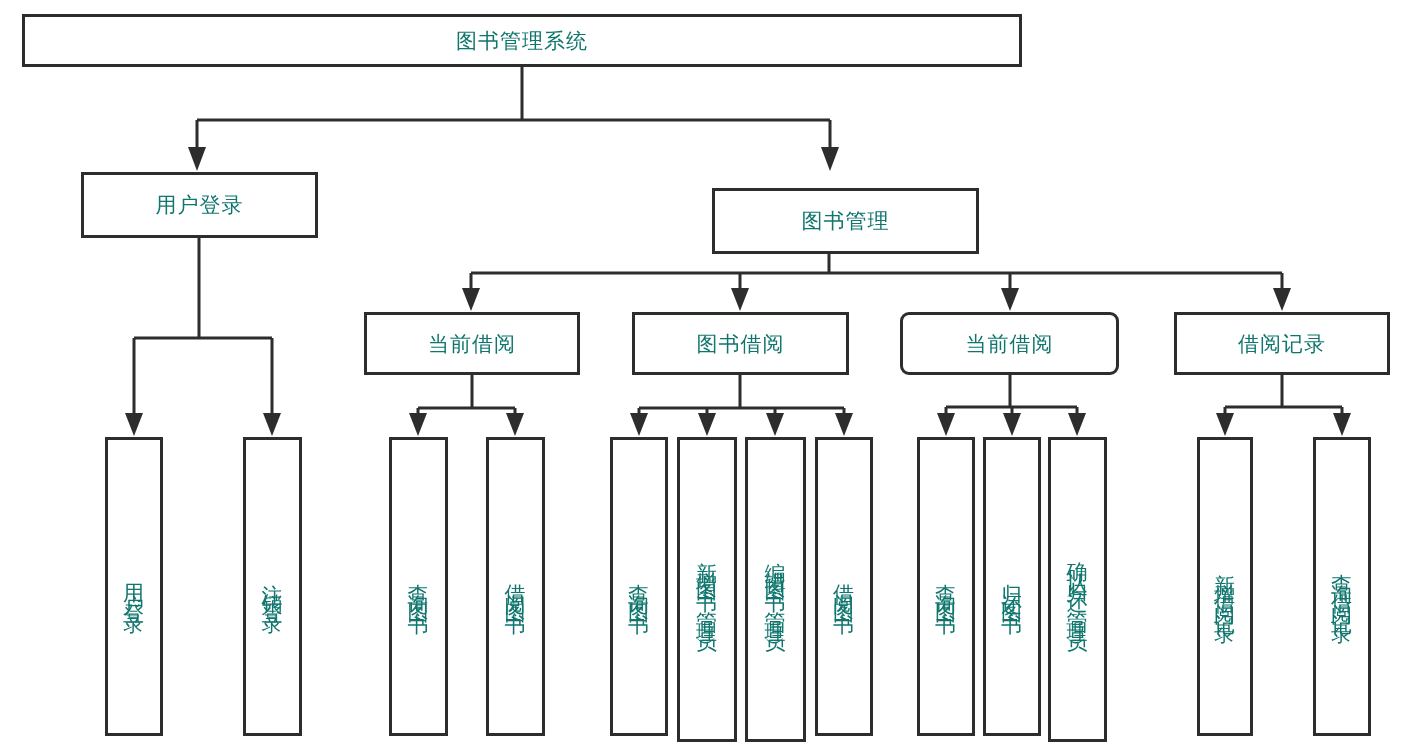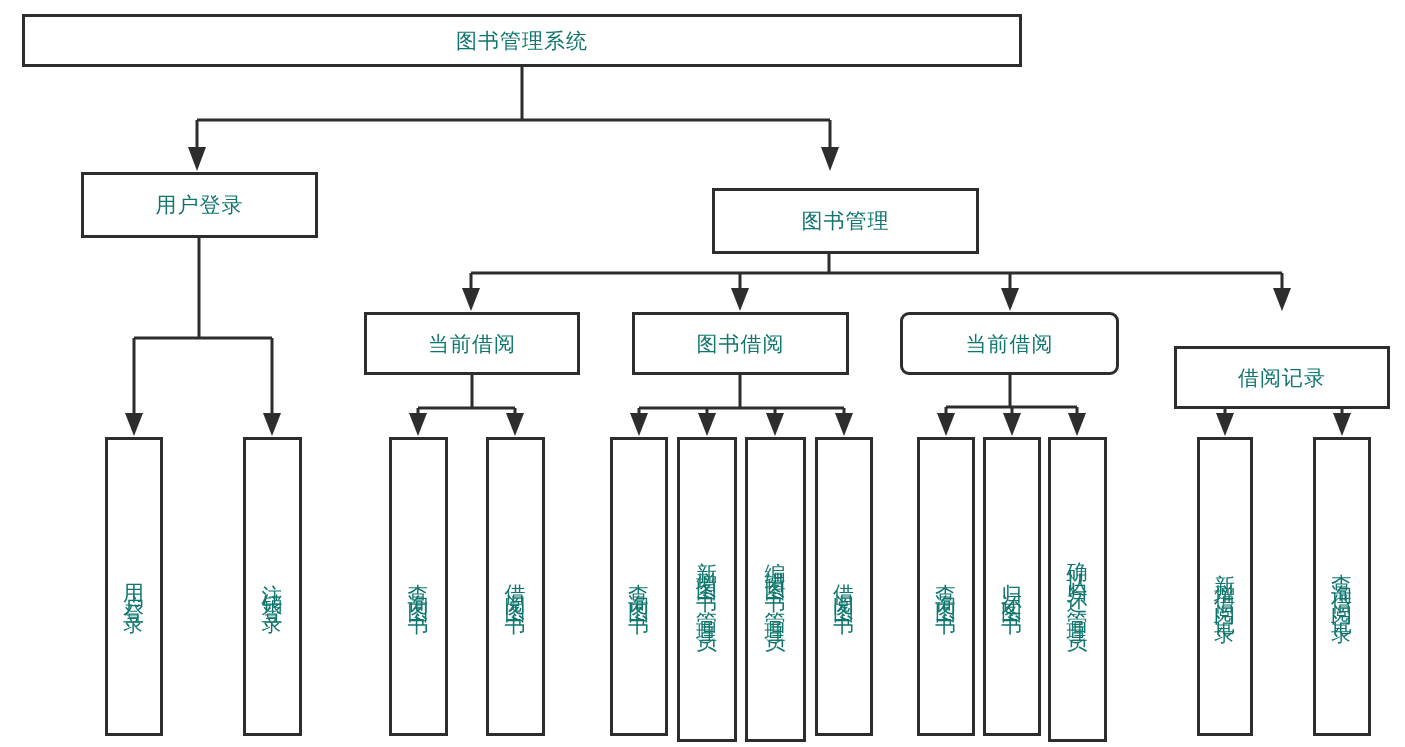--- a/index.html
+++ b/index.html
@@ -116,21 +116,21 @@
 
   <div class="box" style="left:364px; top:312px; width:216px; height:63px;">
     <span class="h-label">当前借阅</span>
   </div>
   <div class="box" style="left:632px; top:312px; width:217px; height:63px;">
     <span class="h-label">图书借阅</span>
   </div>
   <div class="box" style="left:900px; top:312px; width:219px; height:63px;border-radius:9px;">
     <span class="h-label">当前借阅</span>
   </div>
-  <div class="box" style="left:1174px; top:312px; width:216px; height:63px;margin-top:34px;">
+  <div class="box" style="left:1174px; top:312px; width:216px; height:63px;">
     <span class="h-label">借阅记录</span>
   </div>
 
   <div class="box" style="left:105px; top:437px; width:58px; height:299px;">
     <span class="v-label">用户登录</span>
   </div>
   <div class="box" style="left:243px; top:437px; width:59px; height:299px;">
     <span class="v-label">注销登录</span>
   </div>
 

